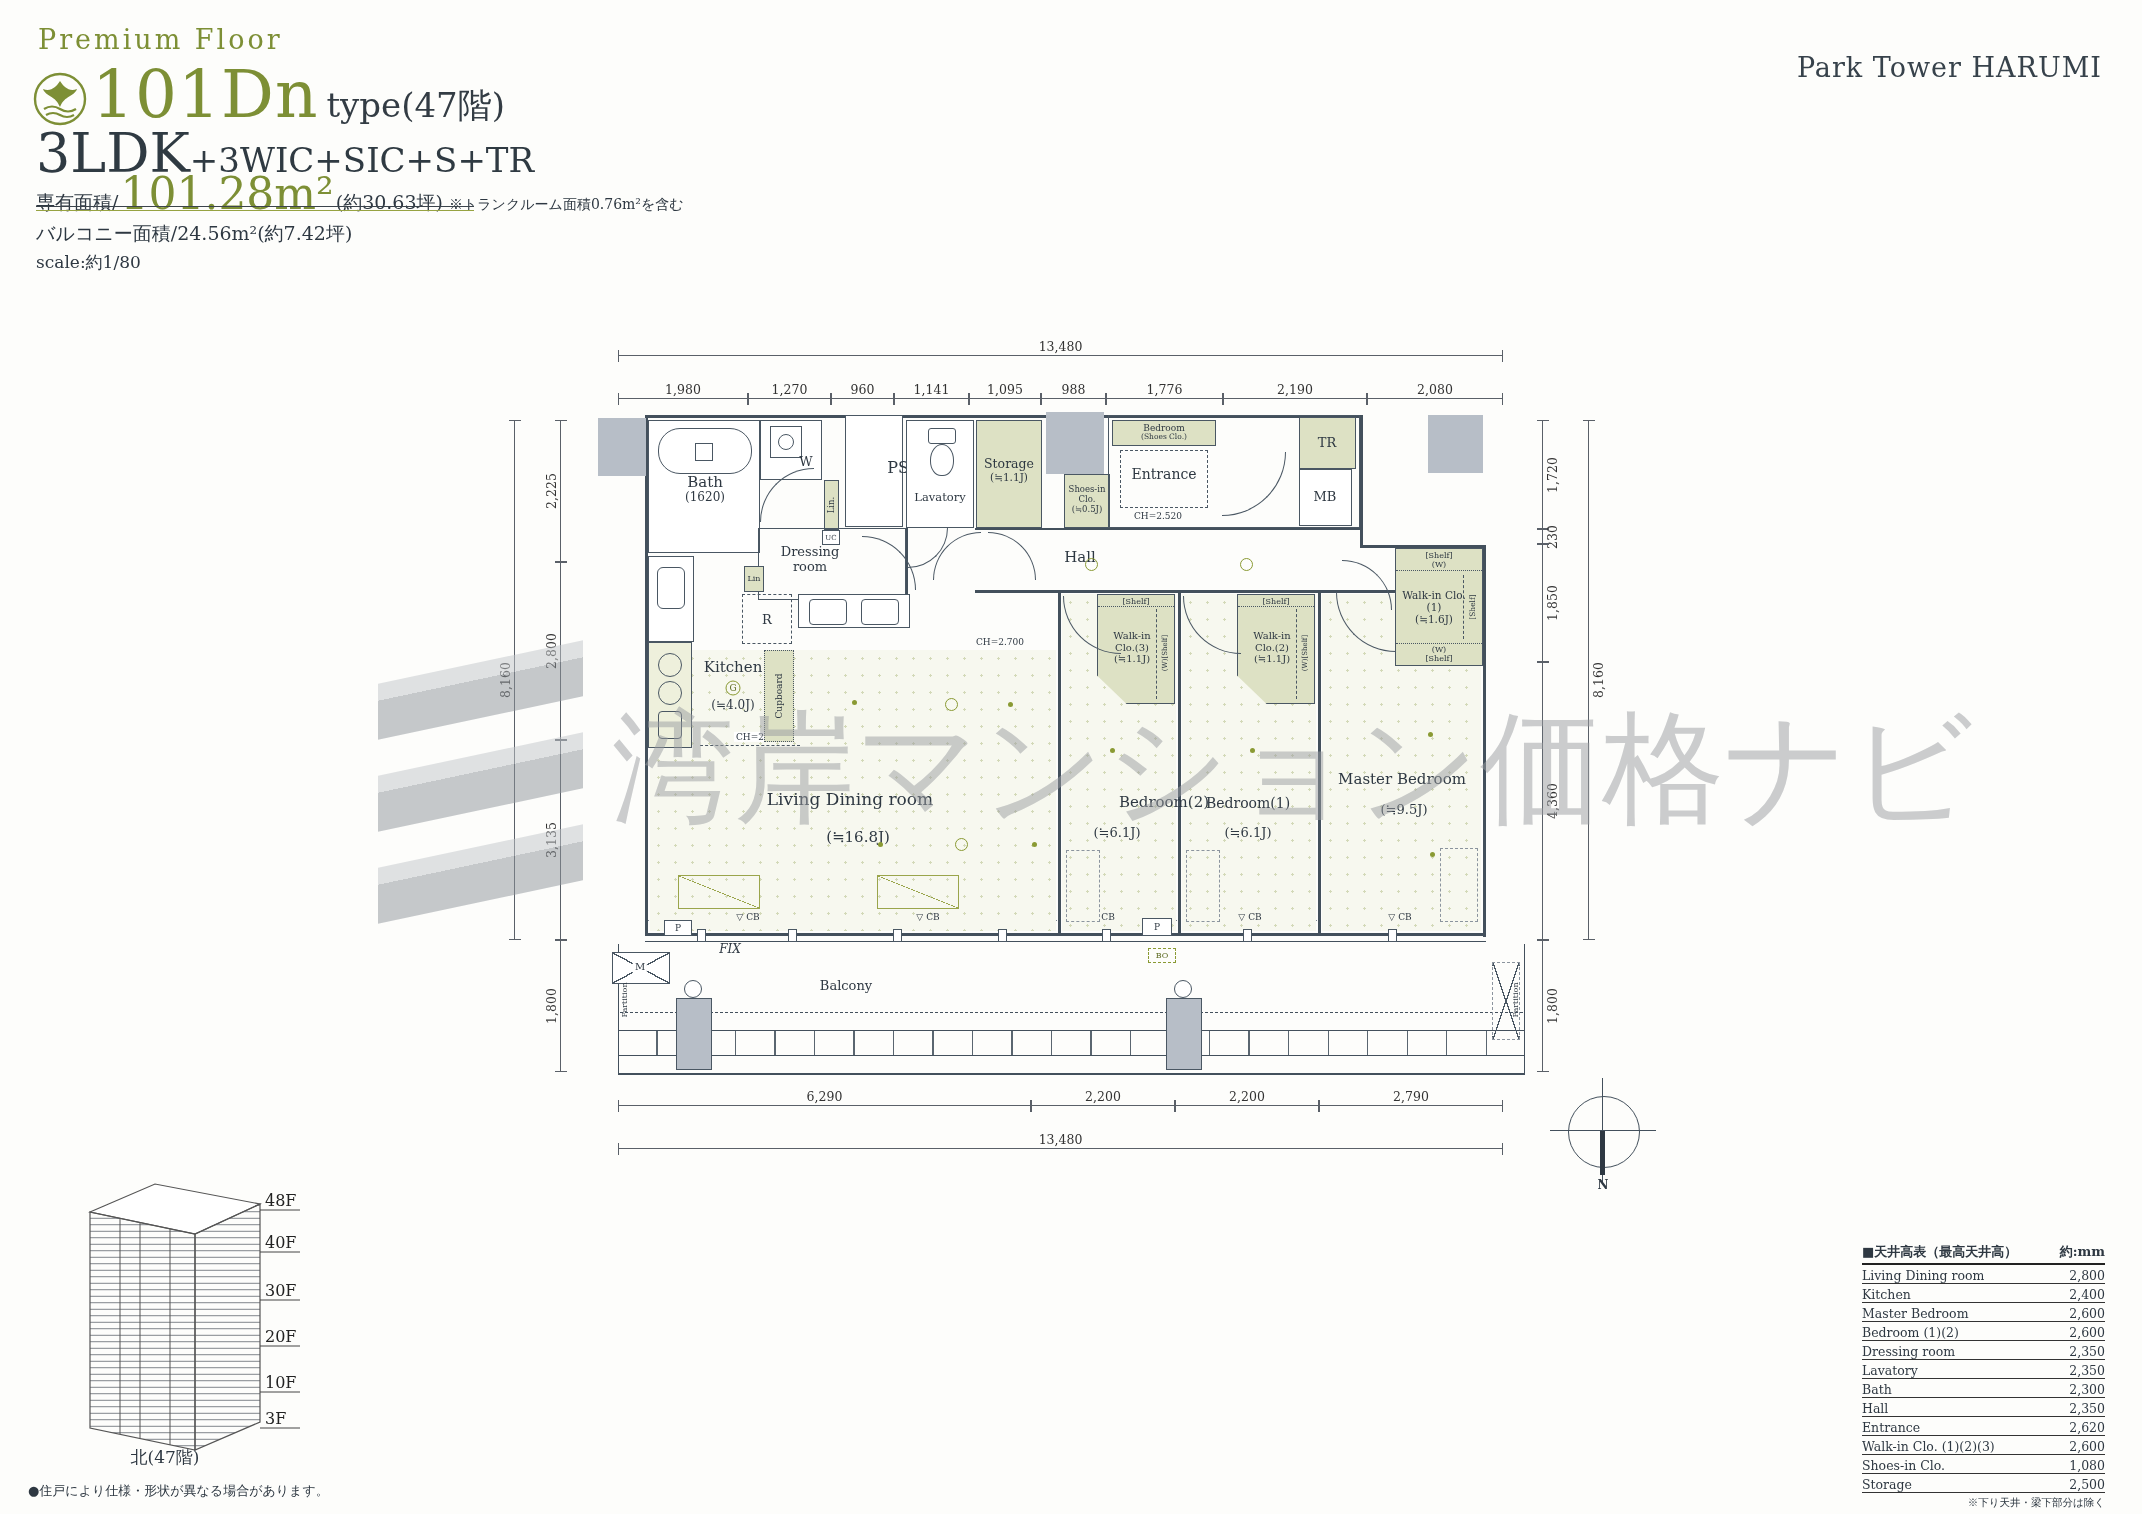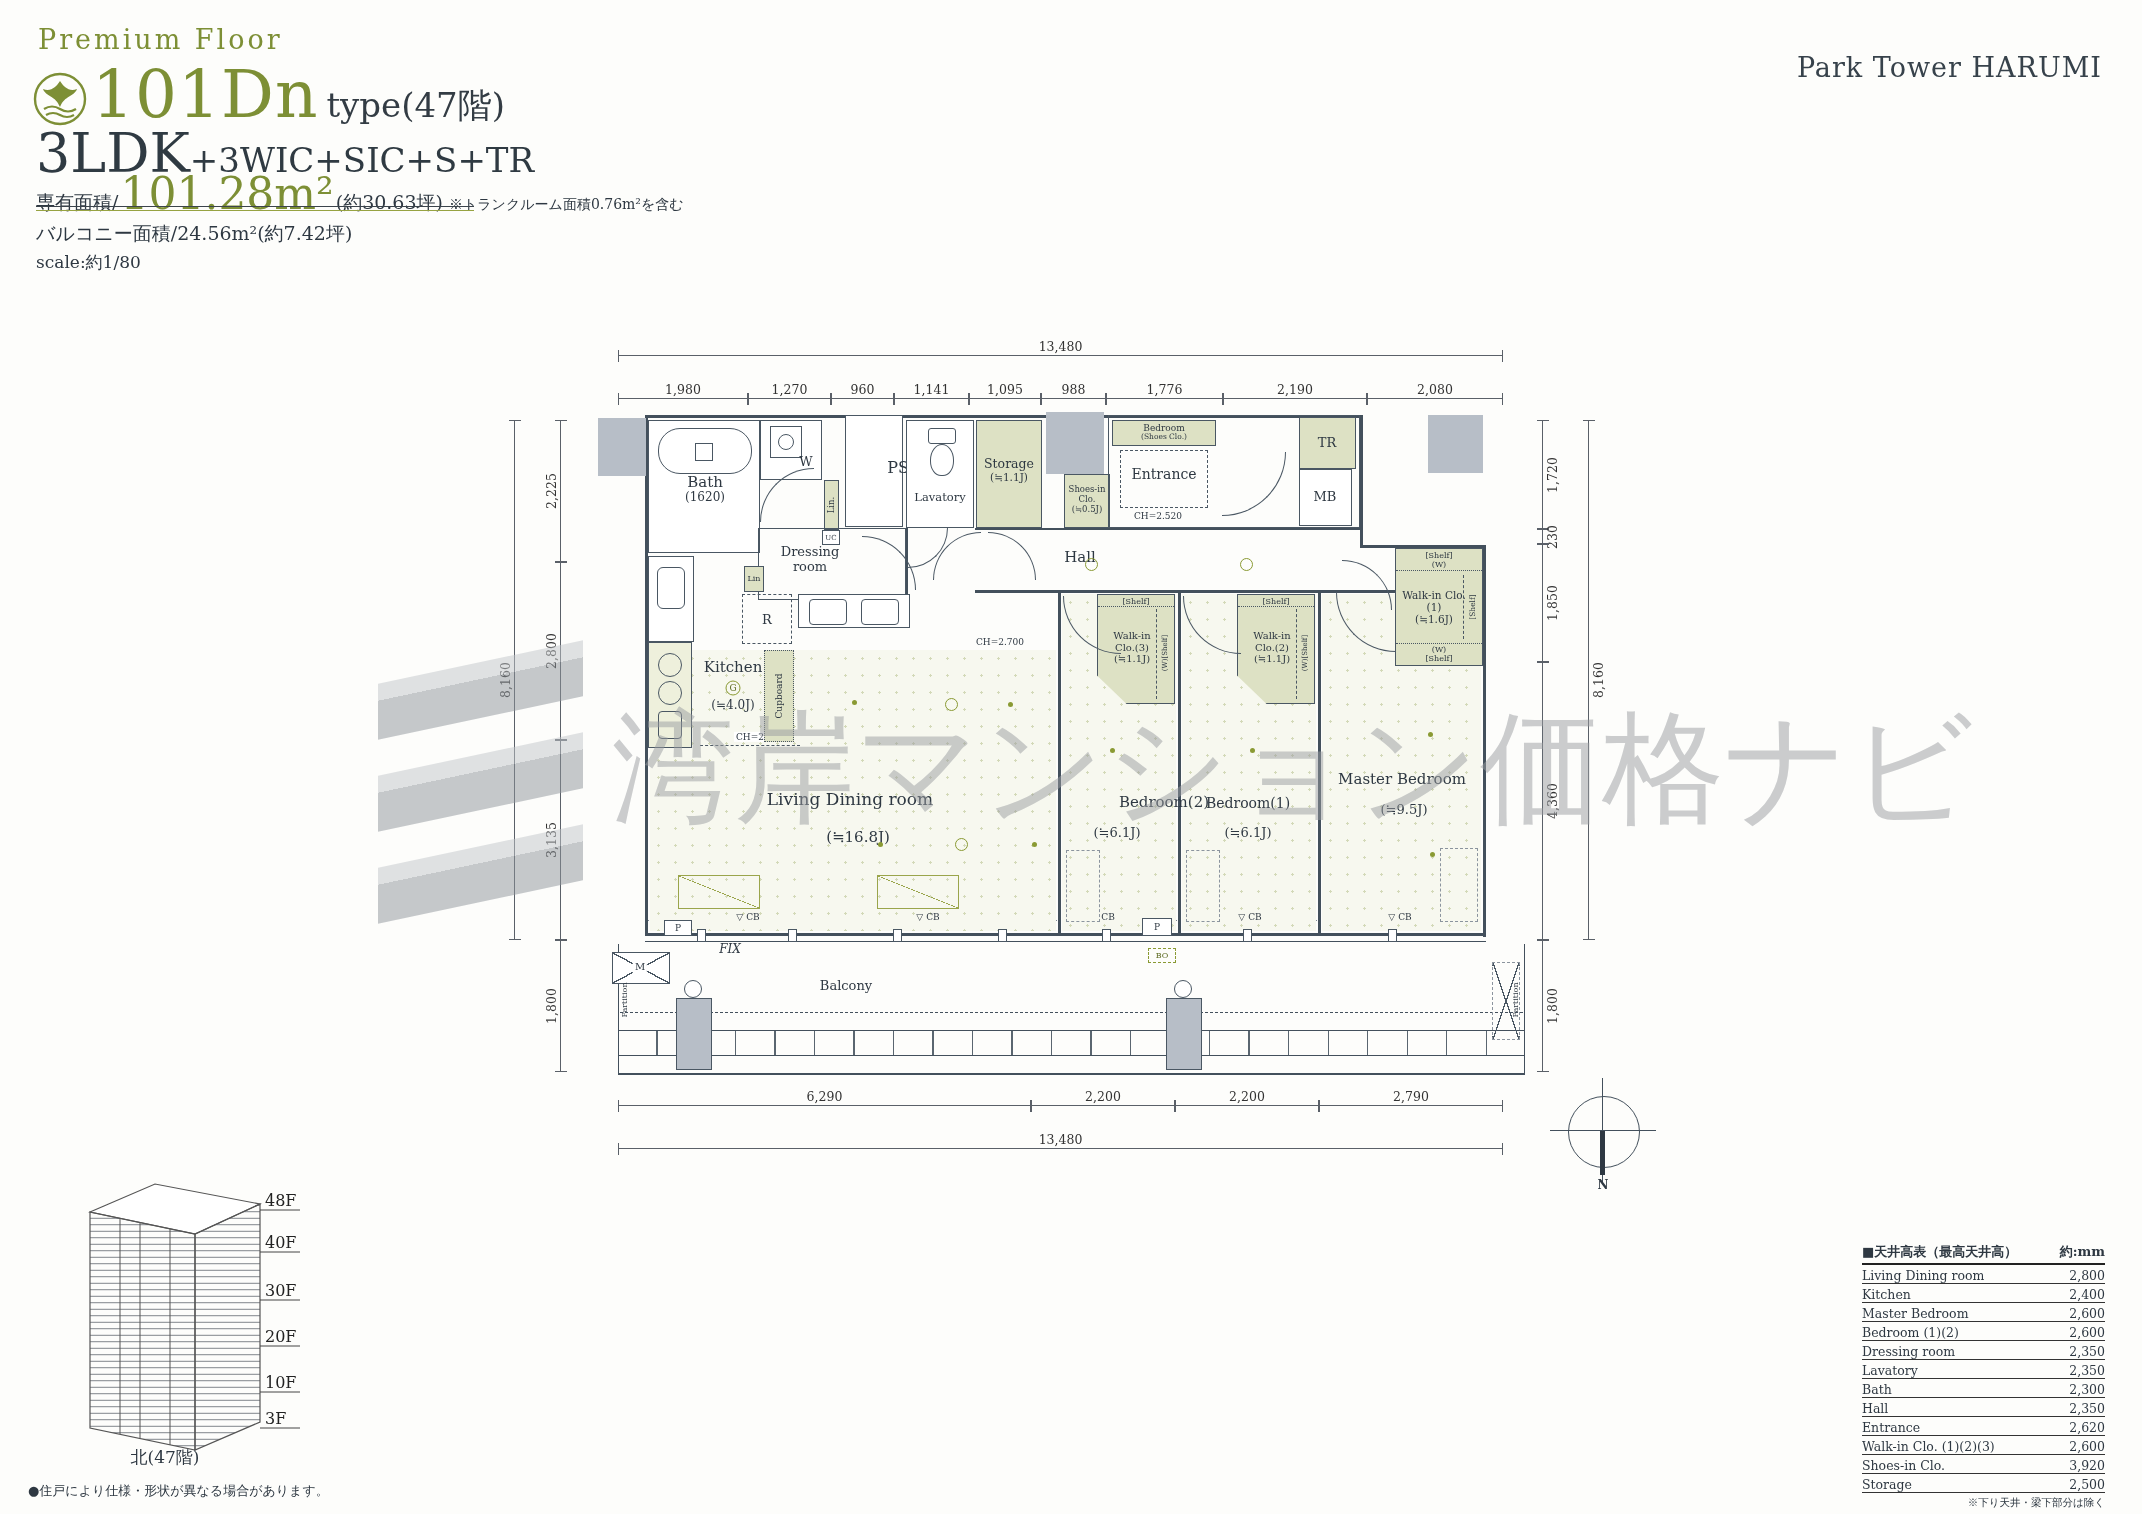--- a/index.html
+++ b/index.html
@@ -495,21 +495,21 @@
     <div class="row">
         <span>Entrance</span>
         <span>2,620</span>
       </div>
     <div class="row">
         <span>Walk-in Clo. (1)(2)(3)</span>
         <span>2,600</span>
       </div>
     <div class="row">
         <span>Shoes-in Clo.</span>
-        <span>3,920</span>
+        <span>1,080</span>
       </div>
     <div class="row">
         <span>Storage</span>
         <span>2,500</span>
       </div>
     <div class="fn">※下り天井・梁下部分は除く</div>
   </div>
 
 </div>
 

